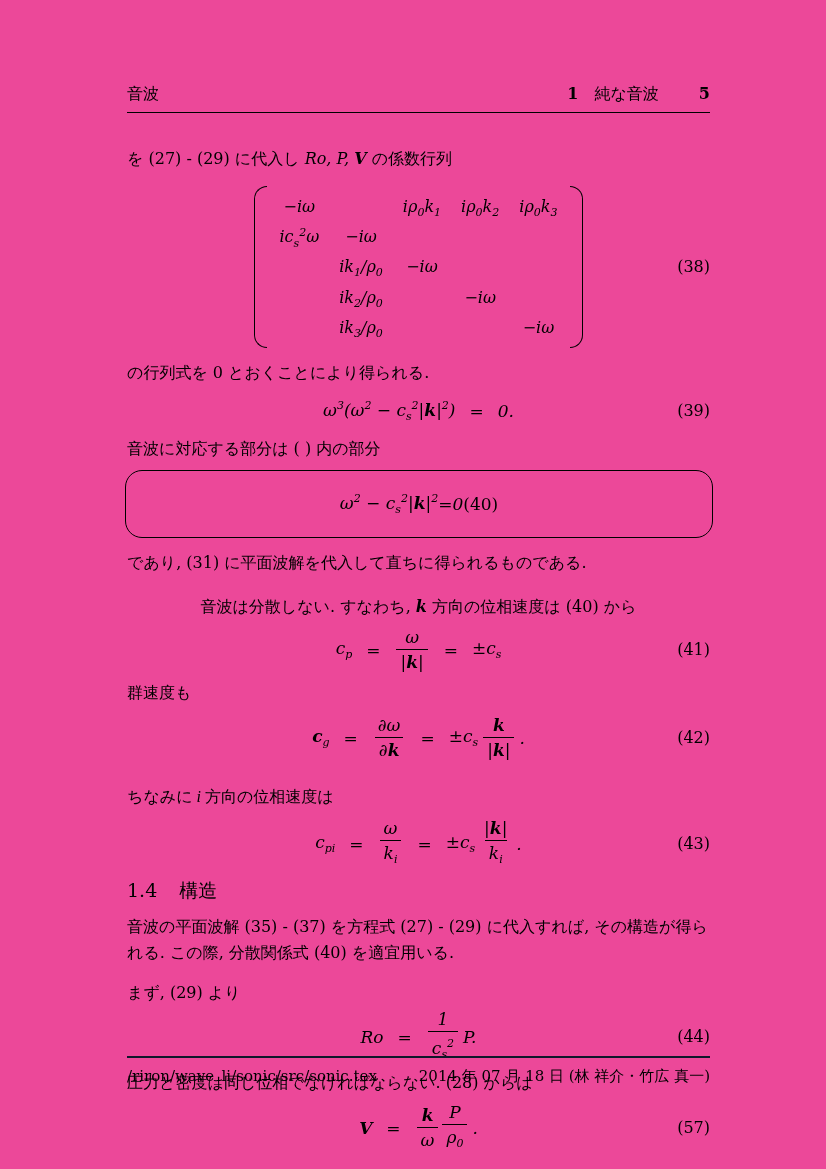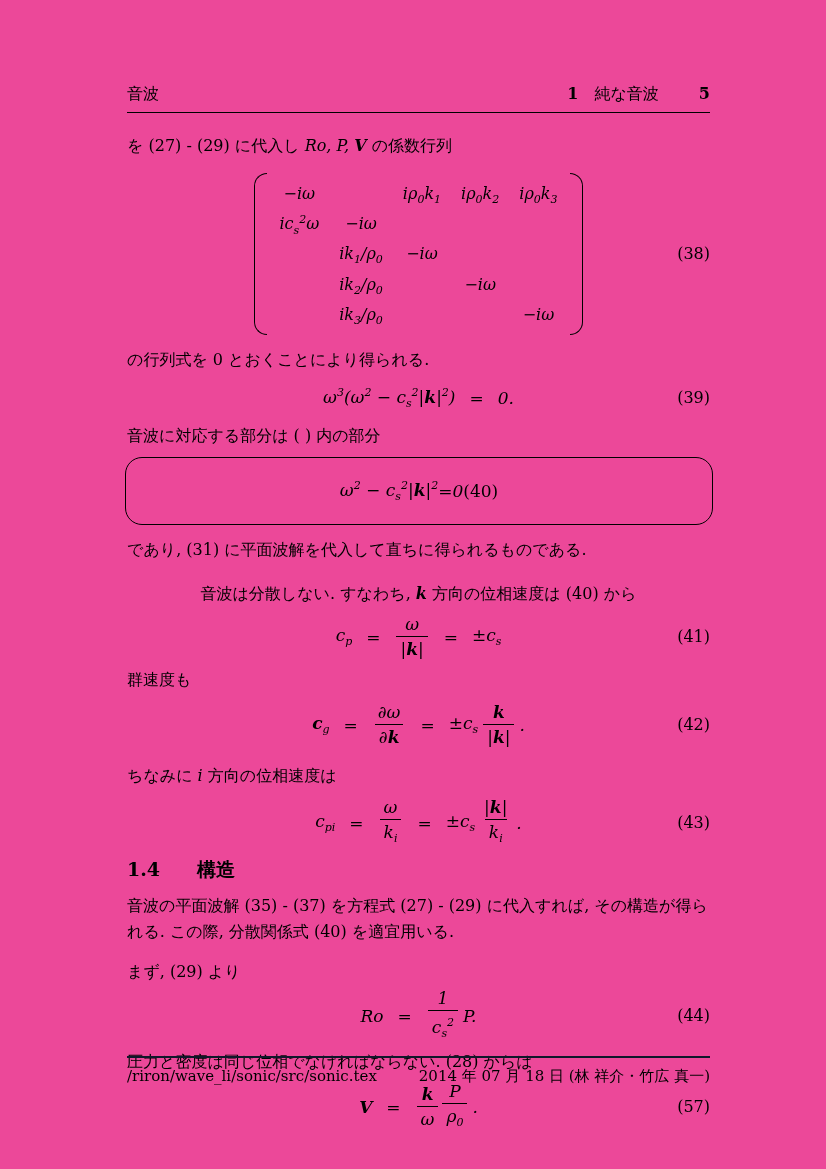--- a/index.html
+++ b/index.html
@@ -27,21 +27,21 @@
     align-items: baseline;
     padding-bottom: 7px;
     border-bottom: 1px solid #000;
     font-size: 16px;
   }
   .header-right { display: flex; align-items: baseline; }
   .header-secno { font-weight: bold; margin-right: 16px; }
   .header-pageno { font-weight: bold; margin-left: 40px; }
   
   .para { font-size: 16px; line-height: 26px; }
-  .mt-intro { margin-top: 20px; }
+  .mt-intro { margin-top: 33px; }
   
   .mi { font-style: italic; }
   .mbi { font-style: italic; font-weight: bold; }
   
   .eq {
     position: relative;
     display: flex;
     justify-content: center;
     align-items: center;
     font-size: 17px;
@@ -113,29 +113,28 @@
   .hbox .tag { right: 18px; }
   
   .mt-det { margin-top: 12px; }
   .eq-39 { margin-top: 10px; height: 30px; }
   .mt-onpa { margin-top: 10px; }
   .mt-deari { margin-top: 12px; }
   .mt-bunsan { margin-top: 18px; text-align: center; }
   .eq-41 { margin-top: 6px; height: 48px; }
   .mt-gun { margin-top: 6px; }
   .eq-42 { margin-top: 6px; height: 52px; }
-  .mt-chinami { margin-top: 12px; }
+  .mt-chinami { margin-top: 20px; font-family: Liberation Serif, serif; }
   .eq-43 { margin-top: 8px; height: 52px; }
   .sec-heading {
     margin-top: 8px;
     font-size: 19px;
-    font-weight: bold;
+    font-weight: normal;
     display: flex;
     align-items: baseline;
-    gap: 15px;
   }
   .sec-heading .sec-no { margin-right: 22px; }
   .mt-struct { margin-top: 10px; }
   .mt-mazu { margin-top: 14px; }
   .eq-44 { margin-top: 6px; height: 50px; }
   .mt-press { margin-top: 8px; }
   .eq-45 { margin-top: 6px; height: 52px; }
   
   .footer {
     position: absolute;

